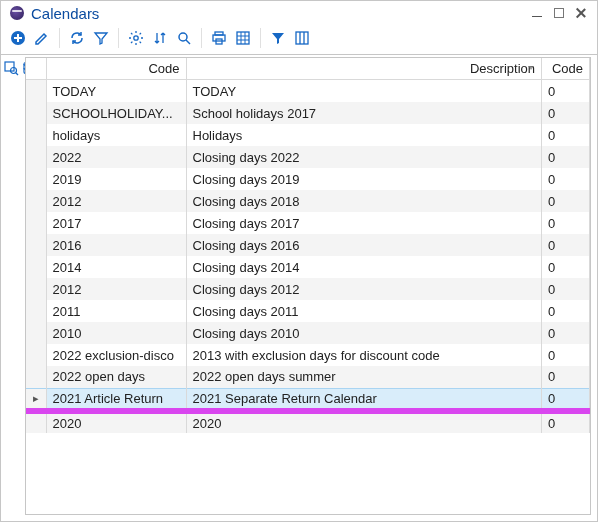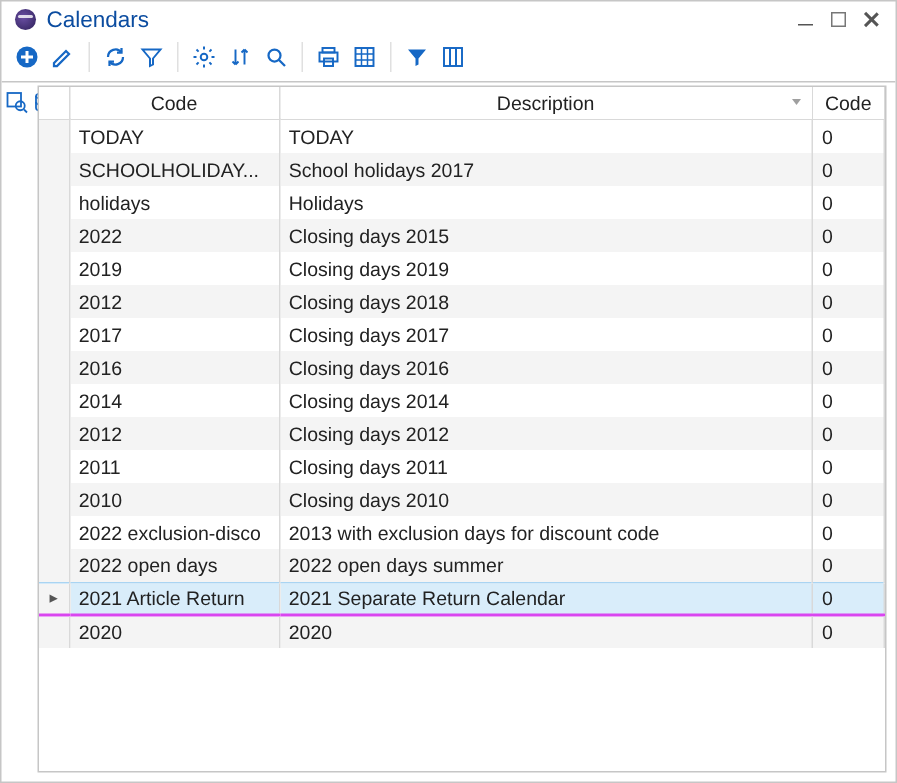--- a/index.html
+++ b/index.html
@@ -90,37 +90,37 @@
 
   table {
     border-collapse: collapse;
     width: 100%;
     table-layout: fixed;
   }
   thead th {
     background: #fff;
     border-bottom: 1px solid var(--border);
     border-right: 1px solid var(--border);
-    text-align: center;
+    text-align: right;
     font-weight: 400;
     padding: 3px 6px;
     font-size: 13px;
     position: relative;
   }
   thead th .sort-ind {
     position: absolute; right: 6px; top: 6px; opacity: .7;
   }
   .col-handle { width: 20px; }
   .col-code   { width: 140px; }
   .col-desc   { }
   .col-type   { width: 48px; }
 
   tbody tr { height: 22px; }
   tbody tr:nth-child(even) td { background: var(--alt-row); }
-  tbody tr.selected td { background: var(--sel-row); border-top: 1px solid #a9d4f2; border-bottom: 2px solid #d946ef; }
+  tbody tr.selected td { background: var(--sel-row); border-top: 1px solid #a9d4f2; border-bottom: 6px solid #d946ef; }
   tbody td {
     border-right: 1px solid var(--border);
     padding: 2px 6px;
     white-space: nowrap;
     overflow: hidden;
     text-overflow: ellipsis;
     font-size: 13px;
   }
   tbody td.handle {
     background: var(--header-bg) !important;
@@ -300,21 +300,21 @@
             </tr>
             <tr>
               <td class="handle"></td>
               <td>holidays</td>
               <td>Holidays</td>
               <td>0</td>
             </tr>
             <tr>
               <td class="handle"></td>
               <td>2022</td>
-              <td>Closing days 2015</td>
+              <td>Closing days 2022</td>
               <td>0</td>
             </tr>
             <tr>
               <td class="handle"></td>
               <td>2019</td>
               <td>Closing days 2019</td>
               <td>0</td>
             </tr>
             <tr>
               <td class="handle"></td>

